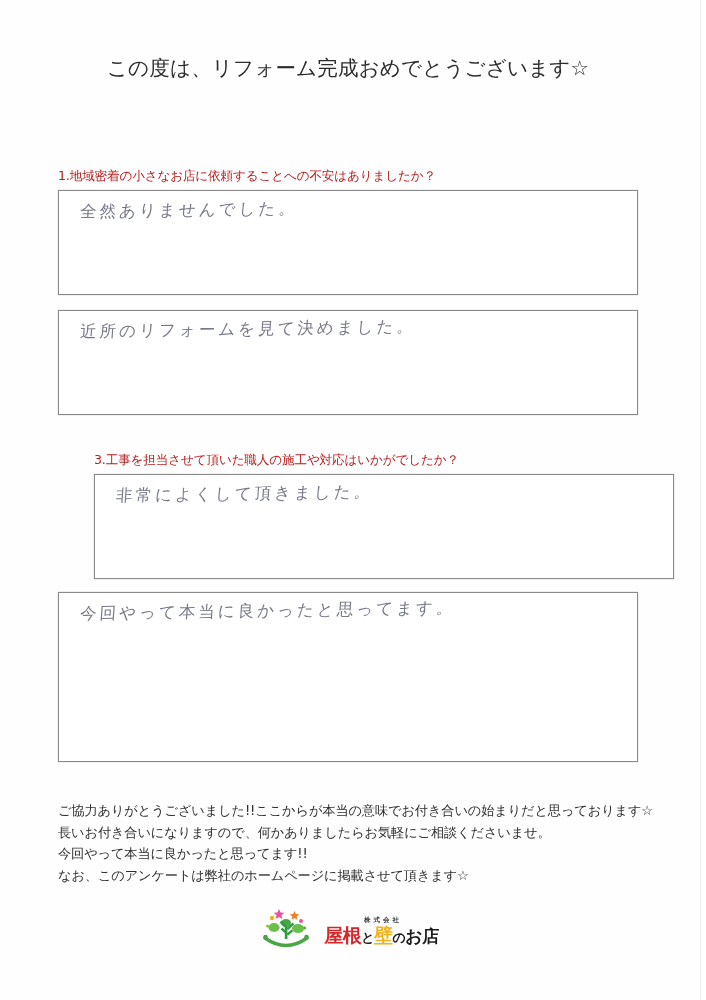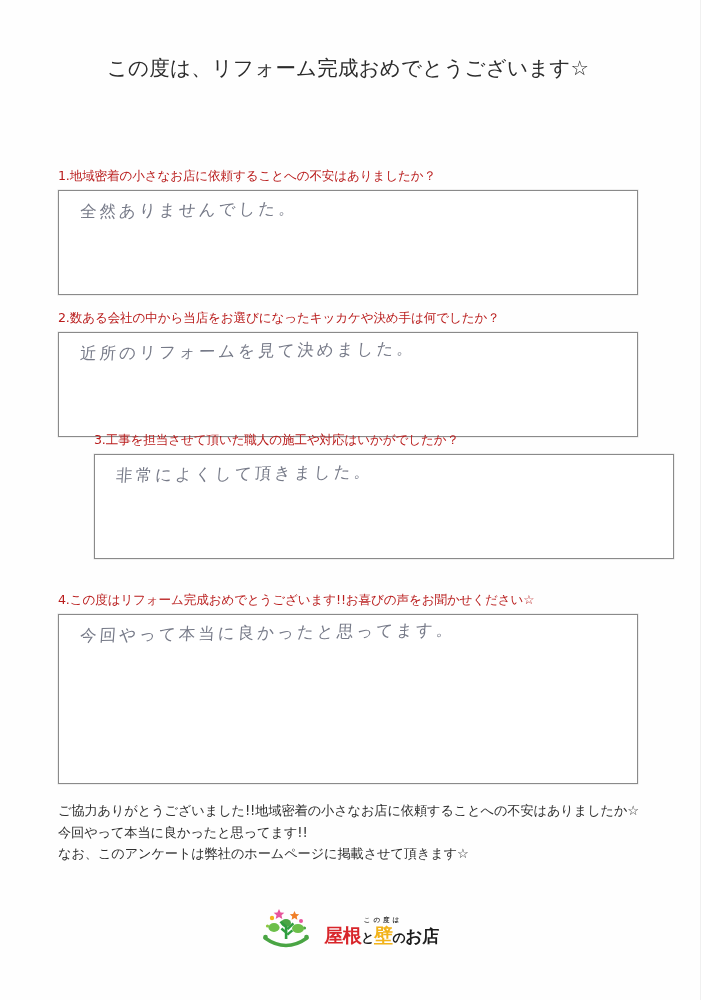--- a/index.html
+++ b/index.html
@@ -163,42 +163,41 @@
     </div>
 
     <div class="q-block" style="top:168px;">
       <div class="q-label">1.地域密着の小さなお店に依頼することへの不安はありましたか？</div>
       <div class="answer-box short">
         <div class="handwriting">全然ありませんでした。</div>
       </div>
     </div>
 
     <div class="q-block" style="top:310px;">
-      <div class="q-label">2.数ある会社の中から当店をお選びになったキッカケや決め手は何でしたか？</div>
       <div class="answer-box short">
         <div class="handwriting">近所のリフォームを見て決めました。</div>
       </div>
     </div>
 
-    <div class="q-block" style="top:432px;padding-left:36px;">
+    <div class="q-block" style="top:452px;padding-left:36px;">
       <div class="q-label">3.工事を担当させて頂いた職人の施工や対応はいかがでしたか？</div>
       <div class="answer-box short">
         <div class="handwriting">非常によくして頂きました。</div>
       </div>
     </div>
 
     <div class="q-block" style="top:592px;">
-      <div class="q-label">4.この度はリフォーム完成おめでとうございます!!お喜びの声をお聞かせください☆</div>
       <div class="answer-box tall">
         <div class="handwriting">今回やって本当に良かったと思ってます。</div>
       </div>
     </div>
 
     <div class="closing">
-      <div>ご協力ありがとうございました!!地域密着の小さなお店に依頼することへの不安はありましたか☆</div>
+      <div>ご協力ありがとうございました!!ここからが本当の意味でお付き合いの始まりだと思っております☆</div>
+      <div>長いお付き合いになりますので、何かありましたらお気軽にご相談くださいませ。</div>
       <div>今回やって本当に良かったと思ってます!!</div>
       <div>なお、このアンケートは弊社のホームページに掲載させて頂きます☆</div>
     </div>
 
     <div class="logo">
       <svg class="logo-mark" viewBox="0 0 58 50">
 
         <g fill="#e8559c">
           <path d="M22 4 l1.6 3.4 3.7.4 -2.8 2.5 .8 3.6 -3.3-1.9 -3.3 1.9 .8-3.6 -2.8-2.5 3.7-.4z"></path>
         </g>
@@ -218,21 +217,21 @@
         <path d="M29 23.5 l-6.5-6 1.8-1.8 6 5.6z" fill="#2f9e3f"></path>
         <path d="M29.2 23.5 l6.3-6 1.8 1.8 -6 5.6z" fill="#2f9e3f"></path>
         <path d="M29 29 l-5.4-4.6 1.6-1.8 5 4.4z" fill="#2f9e3f"></path>
         <path d="M29.3 29 l5.3-4.6 1.6 1.8 -5 4.4z" fill="#2f9e3f"></path>
 
         <path d="M8 33 q21 15 42 0" stroke="#4aa544" stroke-width="3.4" fill="none" stroke-linecap="round"></path>
         <circle cx="8.5" cy="32" r="2.3" fill="#4aa544"></circle>
         <circle cx="49.5" cy="32" r="2.3" fill="#4aa544"></circle>
       </svg>
       <div class="logo-text">
-        <div class="logo-kabushiki">この度は</div>
+        <div class="logo-kabushiki">株式会社</div>
         <div class="logo-name">
           <span class="c-roof">屋根</span><span class="c-small">と</span><span class="c-wall">壁</span><span class="c-small">の</span><span class="c-plain">お店</span>
         </div>
       </div>
     </div>
 
   </div>
 </div>
 <div class="page-edge"></div>
 

